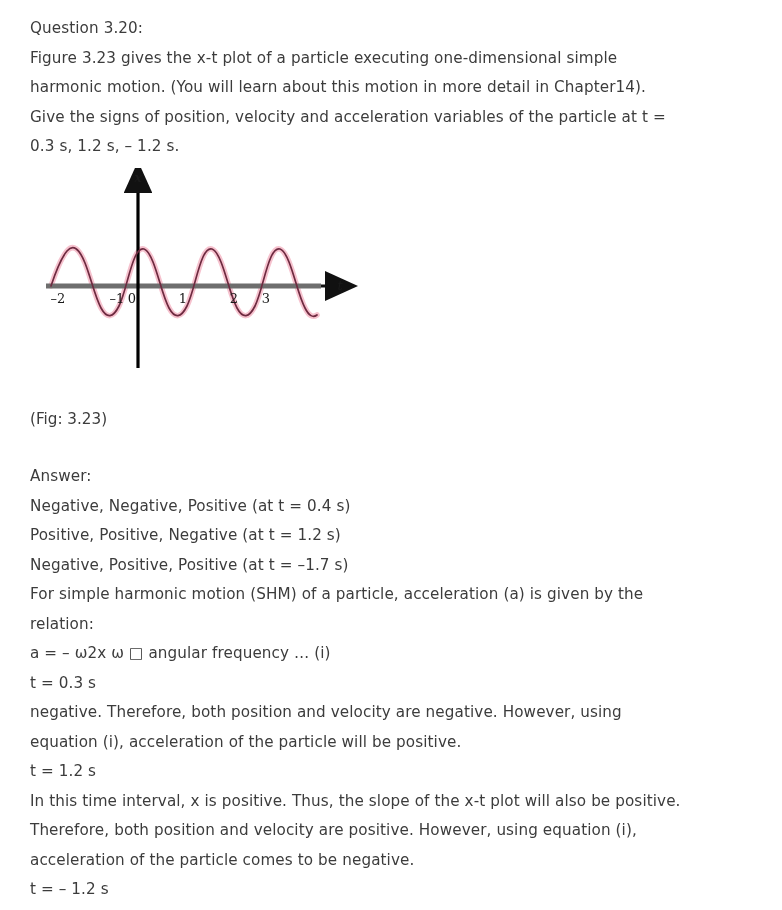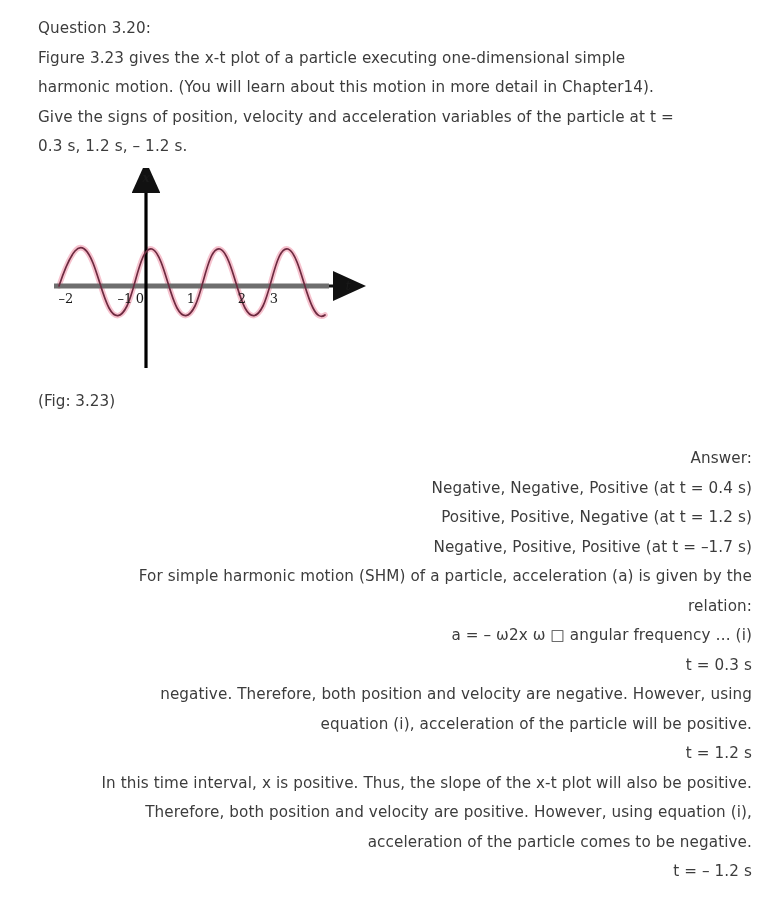--- a/index.html
+++ b/index.html
@@ -15,21 +15,21 @@
     color: #3b3b3b;
     overflow: hidden;
     position: relative;
   }
   .page {
     position: absolute;
     left: 0; top: 0;
     width: 782px;
     height: 910px;
     box-sizing: border-box;
-    padding: 14px 30px 0 38px;
+    padding: 14px 30px 0 30px;
   }
   .q-block {
     font-size: 15.2px;
     line-height: 29.5px;
     color: #3c3c3c;
     letter-spacing: 0.1px;
   }
   .q-block .line {
     white-space: pre-wrap;
   }
@@ -40,32 +40,31 @@
     margin-left: 8px;
     margin-top: 6px;
   }
   .figure-svg {
     display: block;
   }
   .fig-caption {
     font-size: 15.2px;
     line-height: 29.5px;
     color: #3c3c3c;
-    margin-top: 4px;
+    margin-top: 22px;
   }
   .answer-block {
     margin-top: 28px;
     font-size: 15.2px;
     line-height: 29.5px;
     color: #3c3c3c;
     letter-spacing: 0.1px;
   }
   .answer-block .line {
     white-space: pre-wrap;
-    text-align: right;
   }
 </style>
 </head>
 <body>
 
 <div class="page">
 
   <div class="q-block">
     <div class="line">Question 3.20:</div>
     <div class="line">Figure 3.23 gives the x-t plot of a particle executing one-dimensional simple</div>

